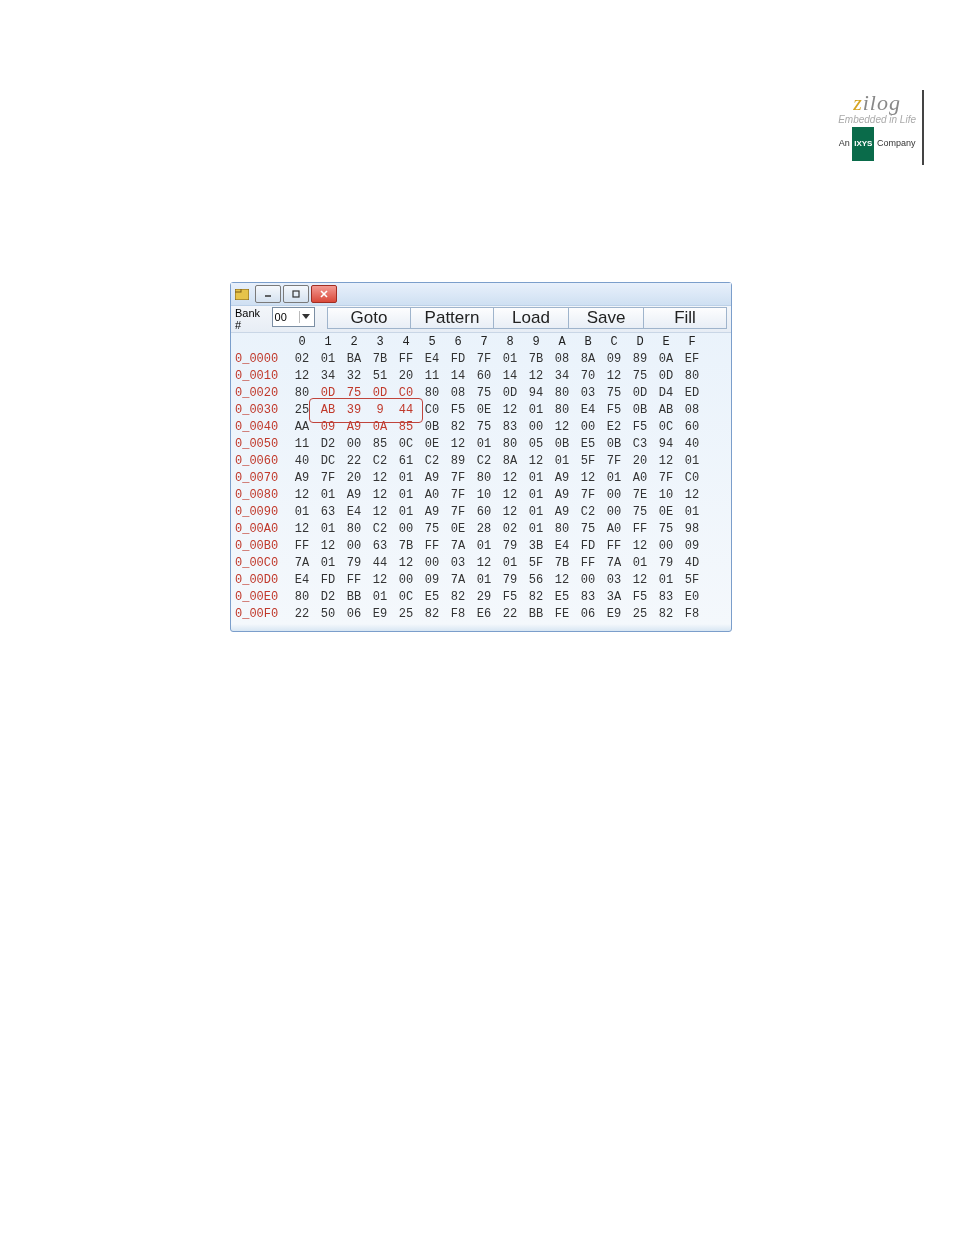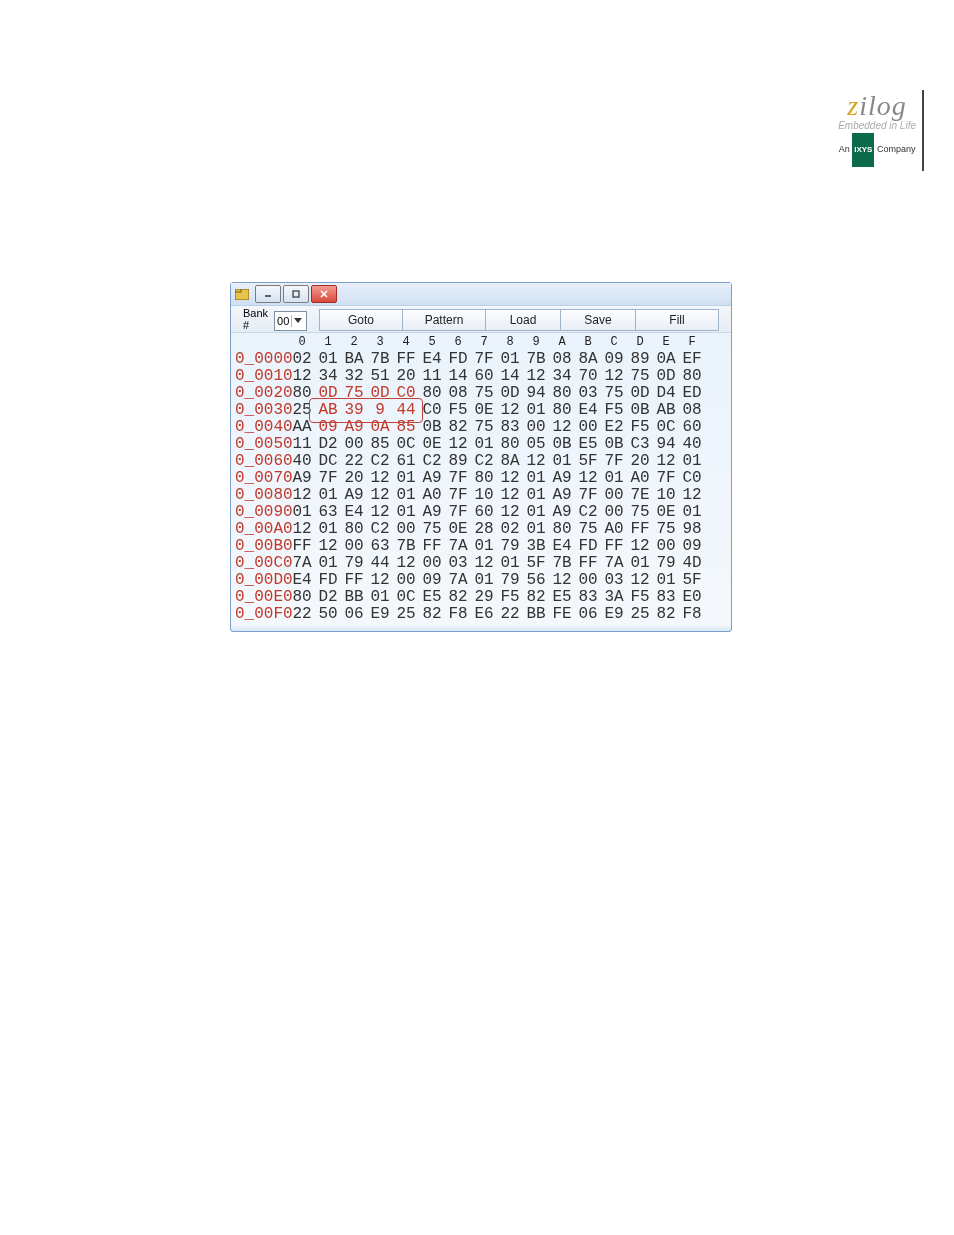--- a/index.html
+++ b/index.html
@@ -1,48 +1,48 @@
 <!DOCTYPE html>
 <html><head>
 <meta charset="utf-8">
 <style>
   html,body{margin:0;padding:0;background:#fff;font-family:Arial,Helvetica,sans-serif;width:954px;}
   .page{position:relative;width:954px;height:1235px;}
   .logo-block{position:absolute;right:30px;top:90px;text-align:center;border-right:2px solid #444;padding-right:6px;padding-bottom:4px;}
-  .logo-main{font-family:Georgia,'Times New Roman',serif;font-size:28px;color:#888;font-style:italic;letter-spacing:1px;}
+  .logo-main{font-family:Georgia,'Times New Roman',serif;font-size:22px;color:#888;font-style:italic;letter-spacing:1px;}
   .logo-main .z{color:#d4a017;opacity:.95;}
   .logo-sub{font-size:10px;color:#aaa;font-style:italic;margin-top:-2px;}
   .logo-ixys{font-size:9px;color:#333;margin-top:2px;}
   .ixbox{display:inline-block;background:#0a6b4a;color:#fff;font-weight:bold;padding:12px 2px;font-size:8px;line-height:10px;vertical-align:middle;}
 
   
   .win{position:absolute;left:230px;top:282px;width:500px;background:linear-gradient(#cfe3f7,#e9f2fb 6%,#f4f8fc 98%,#d8e6f3);border:1px solid #7b9ecb;border-radius:3px;font-size:12px;}
   .titlebar{height:22px;display:flex;align-items:center;padding:0 4px;background:linear-gradient(#e8f0fb,#cfe0f2);border-bottom:1px solid #bcd1e8;}
   .titlebar-icon{width:14px;height:11px;margin-right:6px;}
   .titlebar-text{flex:1;color:#1a1a1a;font-size:12px;}
   .win-btns{display:flex;gap:2px;}
   .wbtn{width:24px;height:16px;border:1px solid #7a7a7a;border-radius:2px;display:flex;align-items:center;justify-content:center;font-size:9px;line-height:1;background:linear-gradient(#f5f8fc,#d5e2f0);color:#333;}
   .wbtn.close{background:linear-gradient(#f39a92,#d9493a);border-color:#a12d22;color:#fff;font-weight:bold;}
   .wbtn svg{display:block;}
 
-  .toolbar{height:24px;display:flex;align-items:flex-end;padding:1px 12px;gap:4px;background:linear-gradient(#f3f6fa,#e7edf5);border-bottom:1px solid #c9d6e6;font-size:11px;}
+  .toolbar{height:24px;display:flex;align-items:flex-start;padding:1px 4px;gap:4px;background:linear-gradient(#f3f6fa,#e7edf5);border-bottom:1px solid #c9d6e6;font-size:11px;}
   .toolbar label{margin-right:2px;}
   .bank-select{width:42px;height:18px;border:1px solid #7b8ea3;background:#fff;display:inline-flex;align-items:center;justify-content:space-between;padding:0 2px;font-size:11px;margin-right:8px;}
   .bank-select .arrow{width:12px;height:12px;border-left:1px solid #bbb;display:flex;align-items:center;justify-content:center;}
-  .tbtn{height:20px;border:1px solid #9fb4cc;background:linear-gradient(#fdfdfe,#e8eef6);padding:0 10px;display:inline-flex;align-items:center;justify-content:center;color:#222;font-size:12px;margin-right:0;}
+  .tbtn{height:20px;border:1px solid #9fb4cc;background:linear-gradient(#fdfdfe,#e8eef6);padding:0 10px;display:inline-flex;align-items:center;justify-content:center;color:#222;font-size:17px;margin-right:0;}
   .tbtn+ .tbtn{border-left:none;}
   .tgrp{display:flex;margin-right:0;}
   .tgrp .tbtn{min-width:54px;}
 
   .hex-headers{display:flex;padding:2px 4px 2px 4px;font-family:'Courier New',monospace;font-size:12px;color:#222;}
   .addr-pad{width:54px;}
   .hc{width:26px;text-align:center;}
 
   .hex-body{padding:0 4px 8px 4px;position:relative;}
-  .row{display:flex;font-family:'Courier New',monospace;font-size:16px;line-height:17px;height:17px;}
+  .row{display:flex;font-family:'Courier New',monospace;font-size:12px;line-height:17px;height:17px;}
   .addr{width:54px;color:#c0392b;}
   .cell{width:26px;text-align:center;color:#333;position:relative;}
   .cell.hi{color:#c0392b;}
 
   
   .sel{position:absolute;border:1px solid #c0443c;border-radius:4px;pointer-events:none;}
 </style>
 </head>
 <body>
 

